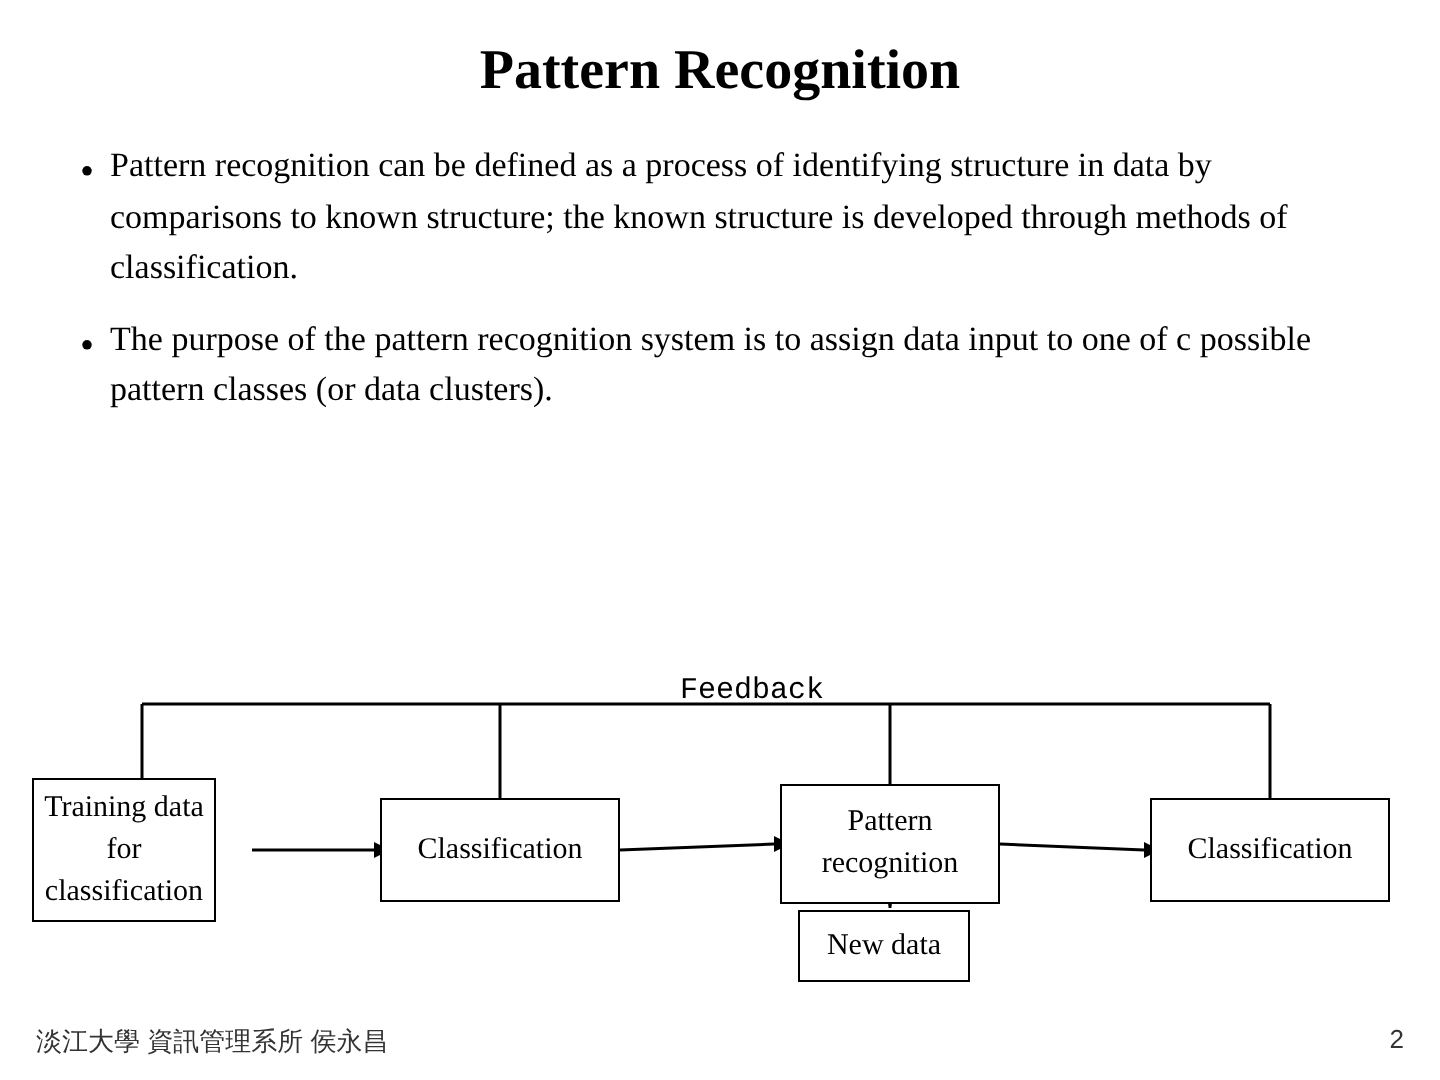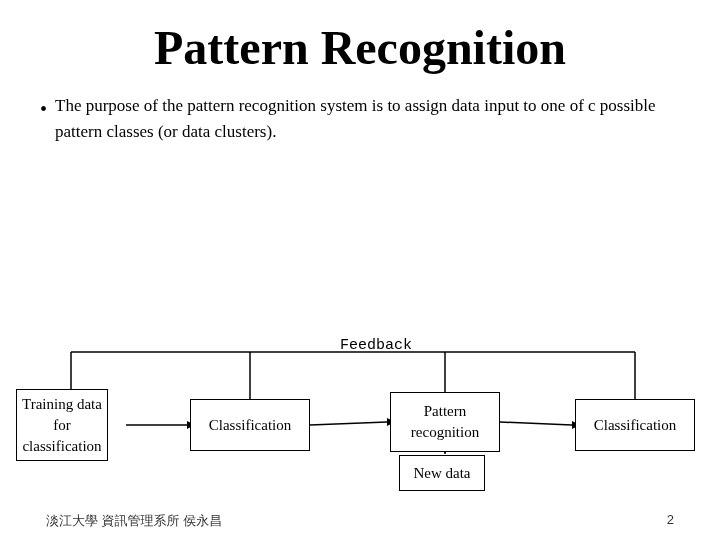--- a/index.html
+++ b/index.html
@@ -14,21 +14,21 @@
 
     .slide {
       width: 720px;
       height: 540px;
       padding: 20px 30px;
       position: relative;
     }
 
     .title {
       text-align: center;
-      font-size: 48px;
+      font-size: 28px;
       font-weight: bold;
       margin-bottom: 18px;
       font-family: 'Times New Roman', Times, serif;
     }
 
     .bullets {
       font-size: 17px;
       line-height: 1.5;
       list-style: none;
       padding: 0 10px;
@@ -125,41 +125,45 @@
       pointer-events: none;
     }
 
     .footer {
       position: absolute;
       bottom: 10px;
       left: 0;
       right: 0;
       display: flex;
       justify-content: space-between;
-      padding: 0 46px;
+      padding: 0 18px;
       font-size: 13px;
       font-family: Arial, sans-serif;
     }
 
     .footer-left {
       color: #333;
     }
 
     .footer-right {
       color: #333;
     }
   </style>
 </head>
 <body>
 
 <div class="slide">
 
   <h1 class="title">Pattern Recognition</h1>
 
   <ul class="bullets">
+    <li>
+      <span></span>
+      <span>Pattern recognition can be defined as a process of identifying structure in data by comparisons to known structure; the known structure is developed through methods of classification.</span>
+    </li>
     <li>
       <span></span>
       <span>The purpose of the pattern recognition system is to assign data input to one of c possible pattern classes (or data clusters).</span>
     </li>
   </ul>
 
   <div class="diagram-area">
 
     <div class="feedback-label">Feedback</div>
 

